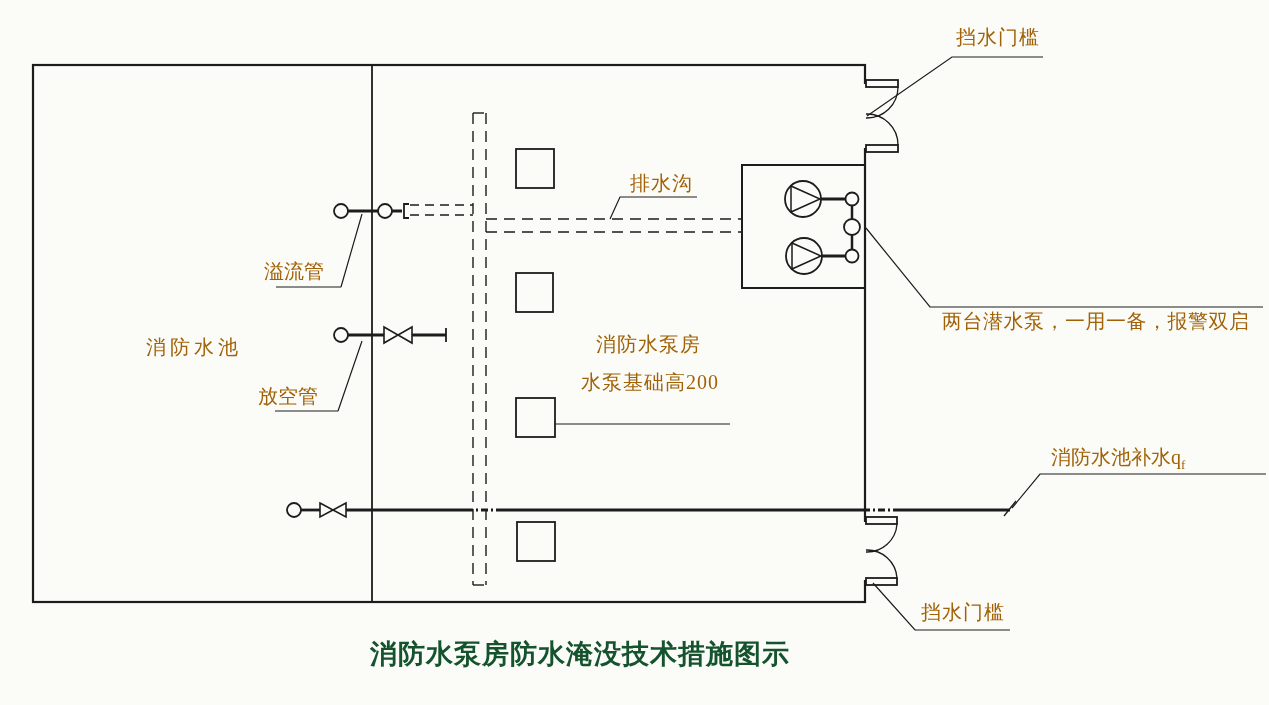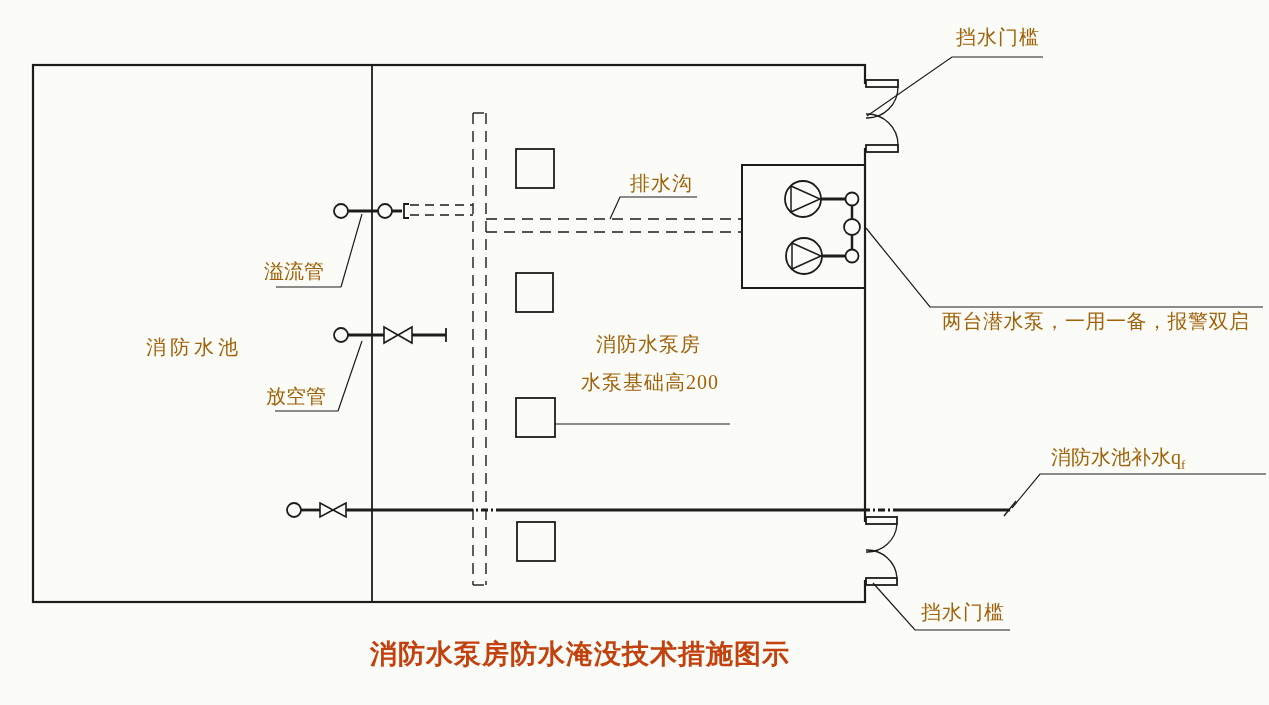--- a/index.html
+++ b/index.html
@@ -19,33 +19,33 @@
     line-height:1.1;
     white-space:nowrap;
     color:#a16207;
     font-family:"Liberation Serif", serif;
   }
   .lbl sub{font-size:13px;}
   #pool-label{left:146px;top:336px;letter-spacing:4px;}
   #pump-room-label{left:596px;top:333px;letter-spacing:1px;}
   #drain-ditch-label{left:630px;top:172px;letter-spacing:1px;}
   #overflow-label{left:264px;top:260px;}
-  #blowoff-label{left:266px;top:385px;}
+  #blowoff-label{left:258px;top:385px;}
   #foundation-label{left:581px;top:371px;letter-spacing:1px;}
   #threshold-top-label{left:956px;top:26px;letter-spacing:1px;}
   #threshold-bottom-label{left:921px;top:601px;letter-spacing:1px;}
   #sump-label-1{left:942px;top:279px;}
   #sump-label-2{left:942px;top:310px;letter-spacing:0.5px;}
   #refill-label{left:1051px;top:446px;}
   #diagram-title{
     position:absolute;left:330px;top:636px;width:500px;
     text-align:center;
     font-family:Liberation Serif, serif;
     font-weight:bold;font-size:27px;letter-spacing:1px;
-    color:#c2410c;
+    color:#14532d;
   }
 </style>
 </head>
 <body>
 
 <div id="stage">
 
   <svg width="1269" height="705" viewBox="0 0 1269 705">
     <g stroke="#1c1c1c" fill="none" stroke-linecap="butt">
 

